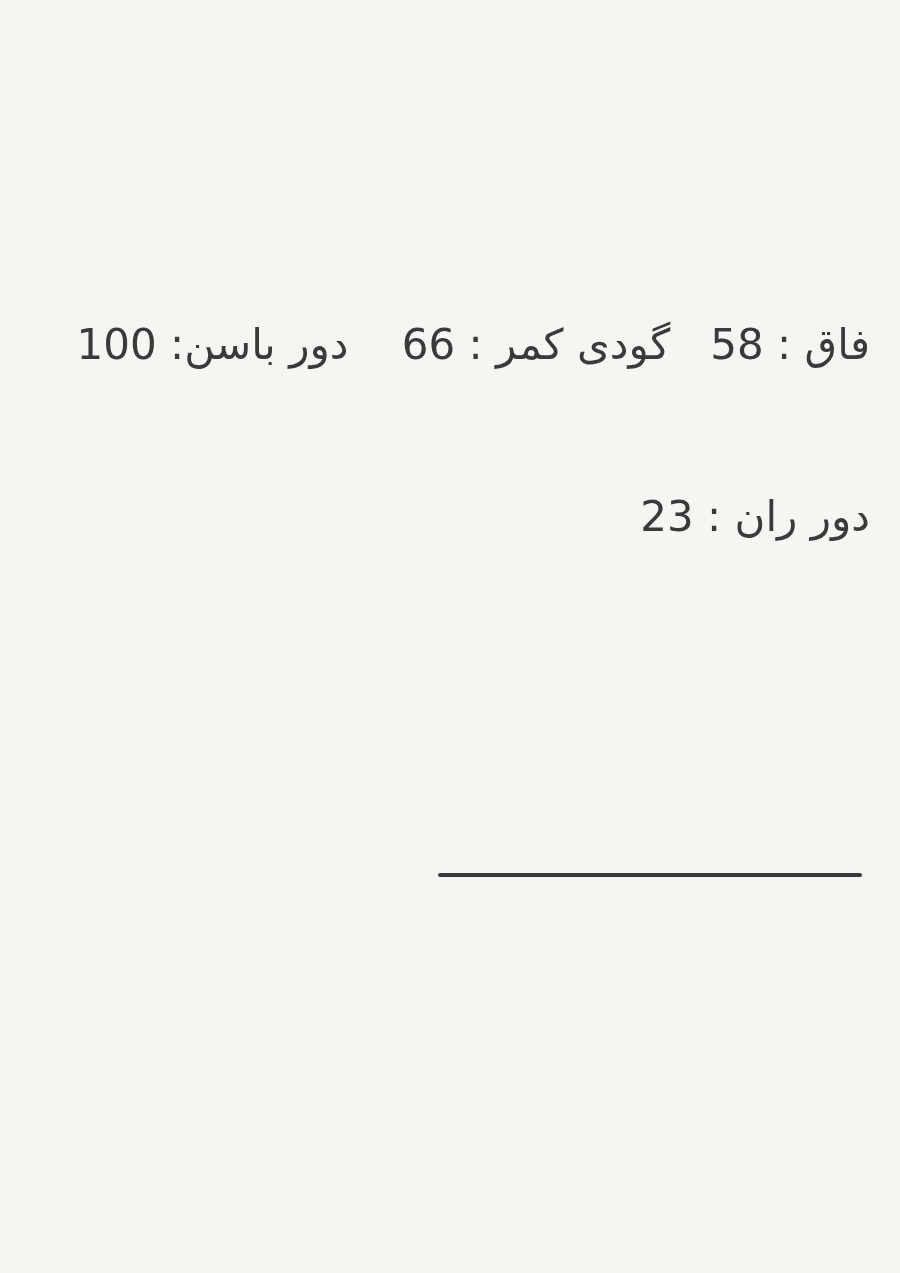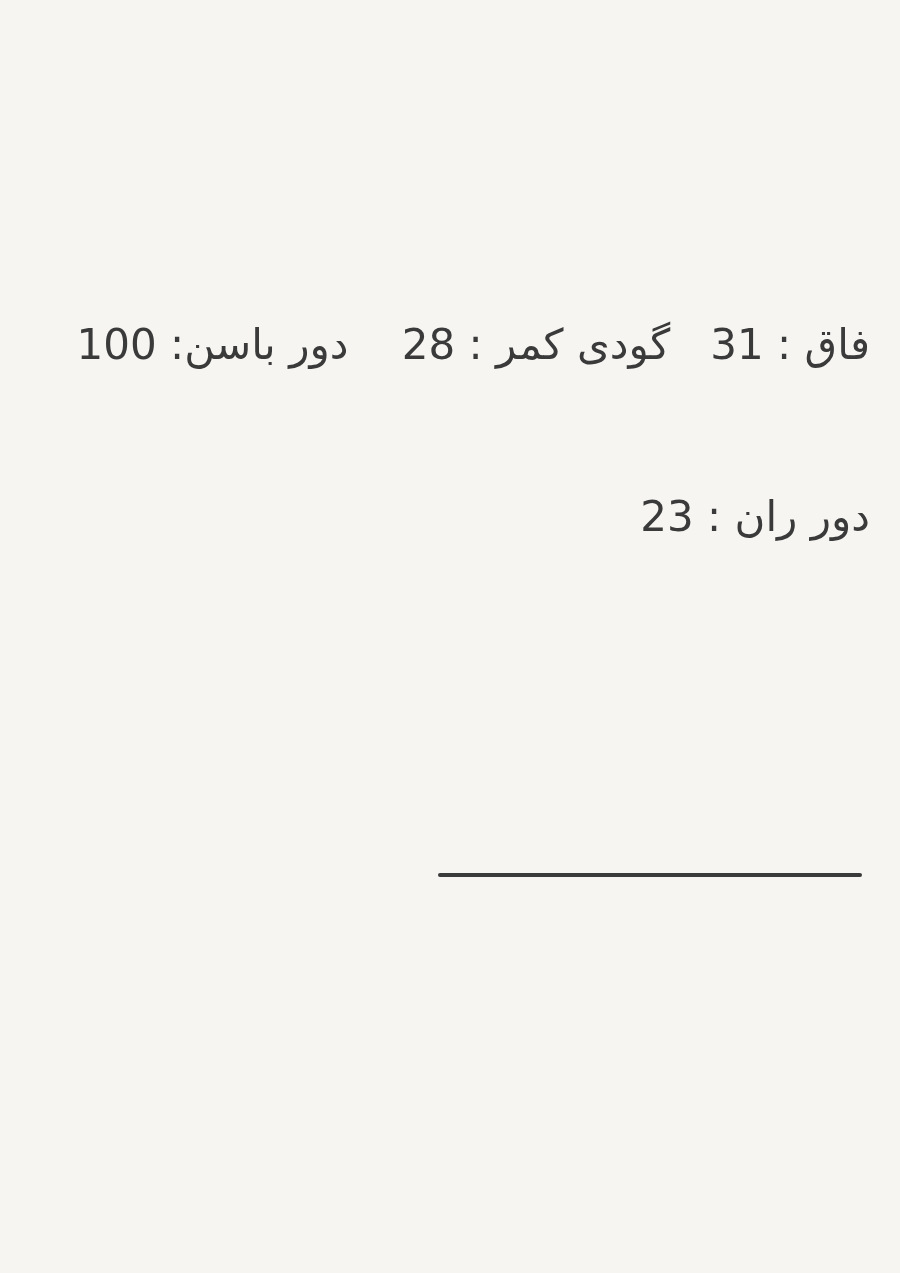--- a/index.html
+++ b/index.html
@@ -40,21 +40,21 @@
     margin-right: 8px;
   }
   .sep.sep1 { width: 424px; margin-top: 40px; margin-bottom: 71px; }
 </style>
 </head>
 <body>
 
 <div class="doc">
 
   <div class="section">
-    <div class="line">فاق : 31   گودی کمر : 28    دور باسن: 100</div>
+    <div class="line">فاق : 58   گودی کمر : 66    دور باسن: 100</div>
     <div class="line">دور ران : 23</div>
   </div>
 
   <div class="sep sep1"></div>
 
   
 
   
 
   

